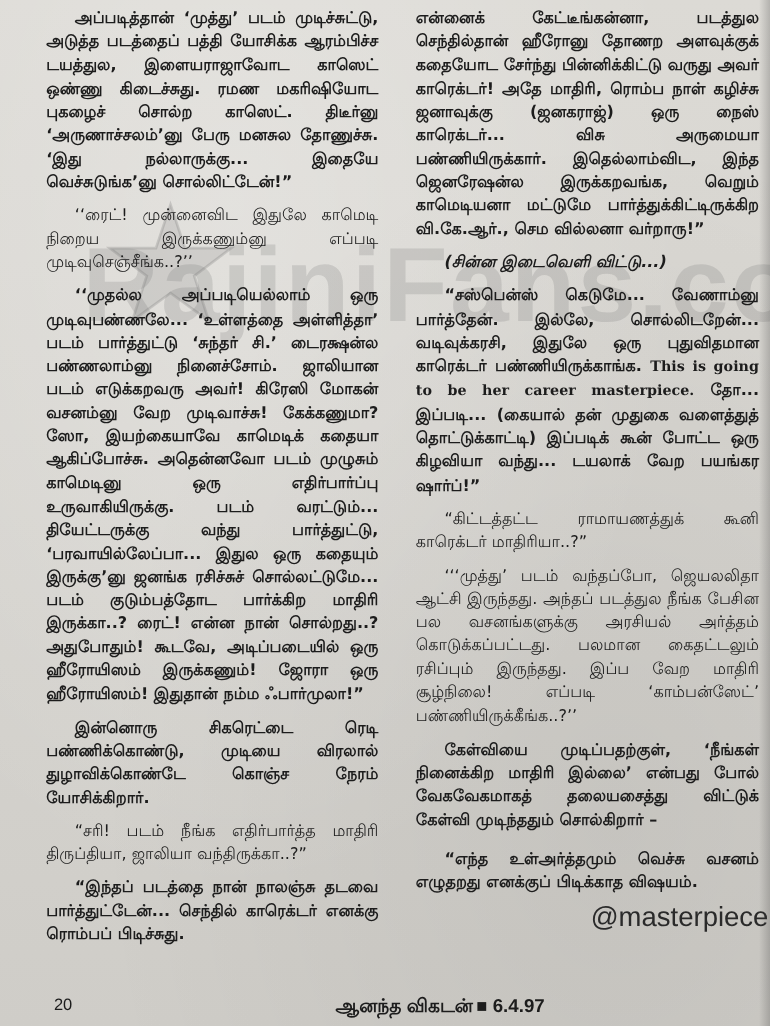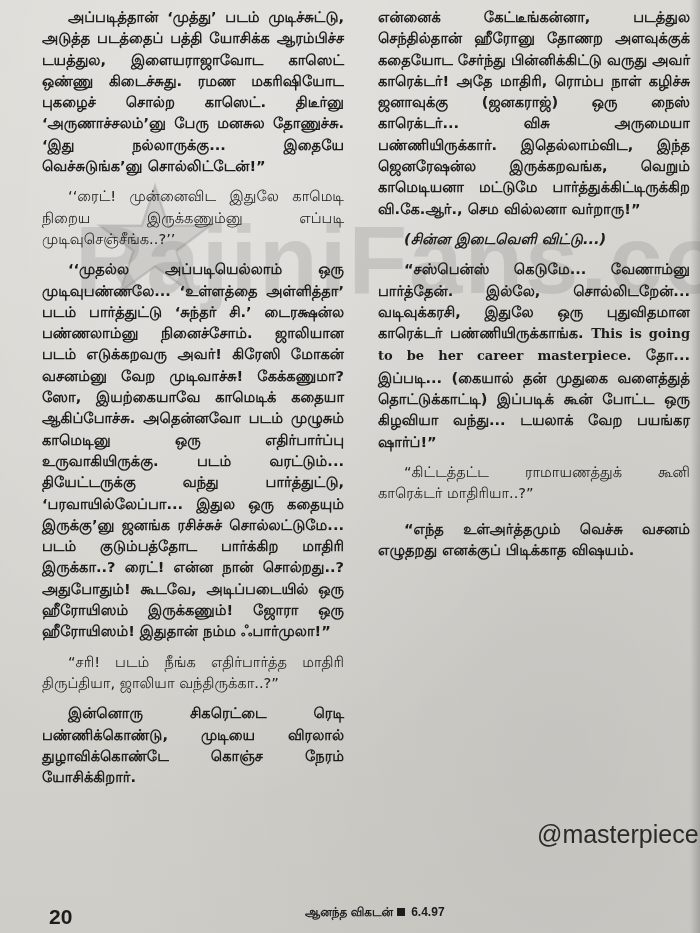--- a/index.html
+++ b/index.html
@@ -41,26 +41,26 @@
       width: 120px; height: 120px; pointer-events: none;
     }
     .handle {
       position: absolute; left: 537px; top: 820px;
       font-family: "Liberation Sans", sans-serif;
       font-size: 25px; color: #2a2a2a;
     }
     .footer-page {
       position: absolute; left: 49px; top: 905px;
       font-family: "Liberation Sans", sans-serif;
-      font-weight: bold; font-size: 21px;
+      font-weight: normal; font-size: 15px;
     }
     .footer-mag {
       position: absolute; left: 305px; top: 905px;
       font-family: "Liberation Sans", sans-serif;
-      font-weight: bold; font-size: 12px;
+      font-weight: bold; font-size: 17px;
     }
     .footer-mag .sq { display: inline-block; width: 8px; height: 8px; background: #1c1c1c; margin: 0 6px 1px 4px; vertical-align: middle; }
     .right-edge {
       position: absolute; right: 0; top: 0; width: 10px; height: 933px;
       background: linear-gradient(90deg, rgba(0,0,0,0), rgba(60,60,60,0.25));
     }
   </style>
 </head>
 <body>
 
@@ -68,30 +68,33 @@
 
   <svg class="wm-star" viewBox="0 0 100 100">
     <polygon points="50,5 61,38 96,38 68,59 79,93 50,72 21,93 32,59 4,38 39,38" fill="rgba(120,120,120,0.18)" stroke="rgba(110,110,110,0.25)" stroke-width="2"></polygon>
   </svg>
   <div class="watermark">RajiniFans.com</div>
 
   <div class="col col-left">
     <p class="para">அப்படித்தான் ‘முத்து’ படம் முடிச்சுட்டு, அடுத்த படத்தைப் பத்தி யோசிக்க ஆரம்பிச்ச டயத்துல, இளையராஜாவோட காஸெட் ஒண்ணு கிடைச்சுது. ரமண மகரிஷியோட புகழைச் சொல்ற காஸெட். திடீர்னு ‘அருணாச்சலம்’னு பேரு மனசுல தோணுச்சு. ‘இது நல்லாருக்கு... இதையே வெச்சுடுங்க’னு சொல்லிட்டேன்!”</p>
     <p class="para bold">‘‘ரைட்! முன்னைவிட இதுலே காமெடி நிறைய இருக்கணும்னு எப்படி முடிவுசெஞ்சீங்க..?’’</p>
     <p class="para">‘‘முதல்ல அப்படியெல்லாம் ஒரு முடிவுபண்ணலே... ‘உள்ளத்தை அள்ளித்தா’ படம் பார்த்துட்டு ‘சுந்தர் சி.’ டைரக்ஷன்ல பண்ணலாம்னு நினைச்சோம். ஜாலியான படம் எடுக்கறவரு அவர்! கிரேஸி மோகன் வசனம்னு வேற முடிவாச்சு! கேக்கணுமா? ஸோ, இயற்கையாவே காமெடிக் கதையா ஆகிப்போச்சு. அதென்னவோ படம் முழுசும் காமெடினு ஒரு எதிர்பார்ப்பு உருவாகியிருக்கு. படம் வரட்டும்... தியேட்டருக்கு வந்து பார்த்துட்டு, ‘பரவாயில்லேப்பா... இதுல ஒரு கதையும் இருக்கு’னு ஜனங்க ரசிச்சுச் சொல்லட்டுமே... படம் குடும்பத்தோட பார்க்கிற மாதிரி இருக்கா..? ரைட்! என்ன நான் சொல்றது..? அதுபோதும்! கூடவே, அடிப்படையில் ஒரு ஹீரோயிஸம் இருக்கணும்! ஜோரா ஒரு ஹீரோயிஸம்! இதுதான் நம்ம ஃபார்முலா!”</p>
+    <p class="para">இன்னொரு சிகரெட்டை ரெடி பண்ணிக்கொண்டு, முடியை விரலால் துழாவிக்கொண்டே கொஞ்ச நேரம் யோசிக்கிறார்.</p>
     <p class="para bold">“சரி! படம் நீங்க எதிர்பார்த்த மாதிரி திருப்தியா, ஜாலியா வந்திருக்கா..?”</p>
-    <p class="para">இன்னொரு சிகரெட்டை ரெடி பண்ணிக்கொண்டு, முடியை விரலால் துழாவிக்கொண்டே கொஞ்ச நேரம் யோசிக்கிறார்.</p>
+    <p class="para">“இந்தப் படத்தை நான் நாலஞ்சு தடவை பார்த்துட்டேன்... செந்தில் காரெக்டர் எனக்கு ரொம்பப் பிடிச்சுது.</p>
   </div>
 
   <div class="col col-right">
     <p class="para noindent">என்னைக் கேட்டீங்கன்னா, படத்துல செந்தில்தான் ஹீரோனு தோணற அளவுக்குக் கதையோட சேர்ந்து பின்னிக்கிட்டு வருது அவர் காரெக்டர்! அதே மாதிரி, ரொம்ப நாள் கழிச்சு ஜனாவுக்கு (ஜனகராஜ்) ஒரு நைஸ் காரெக்டர்... விசு அருமையா பண்ணியிருக்கார். இதெல்லாம்விட, இந்த ஜெனரேஷன்ல இருக்கறவங்க, வெறும் காமெடியனா மட்டுமே பார்த்துக்கிட்டிருக்கிற வி.கே.ஆர்., செம வில்லனா வர்றாரு!”</p>
     <p class="para italic">(சின்ன இடைவெளி விட்டு...)</p>
     <p class="para" style="margin-bottom:0"><span>“சஸ்பென்ஸ் கெடுமே... வேணாம்னு பார்த்தேன். இல்லே, சொல்லிடறேன்... வடிவுக்கரசி, இதுலே ஒரு புதுவிதமான காரெக்டர் பண்ணியிருக்காங்க.</span> <span class="en">This is going to be her career masterpiece.</span> <span>தோ... இப்படி... (கையால் தன் முதுகை வளைத்துத் தொட்டுக்காட்டி) இப்படிக் கூன் போட்ட ஒரு கிழவியா வந்து... டயலாக் வேற பயங்கர ஷார்ப்!”</span></p>
     <div style="height:9px"></div>
     <p class="para bold">“கிட்டத்தட்ட ராமாயணத்துக் கூனி காரெக்டர் மாதிரியா..?”</p>
+    <p class="para bold">‘‘‘முத்து’ படம் வந்தப்போ, ஜெயலலிதா ஆட்சி இருந்தது. அந்தப் படத்துல நீங்க பேசின பல வசனங்களுக்கு அரசியல் அர்த்தம் கொடுக்கப்பட்டது. பலமான கைதட்டலும் ரசிப்பும் இருந்தது. இப்ப வேற மாதிரி சூழ்நிலை! எப்படி ‘காம்பன்ஸேட்’ பண்ணியிருக்கீங்க..?’’</p>
+    <p class="para">கேள்வியை முடிப்பதற்குள், ‘நீங்கள் நினைக்கிற மாதிரி இல்லை’ என்பது போல் வேகவேகமாகத் தலையசைத்து விட்டுக் கேள்வி முடிந்ததும் சொல்கிறார் –</p>
     <p class="para" style="margin-top:14px">“எந்த உள்அர்த்தமும் வெச்சு வசனம் எழுதறது எனக்குப் பிடிக்காத விஷயம்.</p>
   </div>
 
   <div class="handle">@masterpiece</div>
 
   <div class="footer-page">20</div>
   <div class="footer-mag">
     <span>ஆனந்த விகடன்</span><span class="sq"></span><span>6.4.97</span>
   </div>
 

